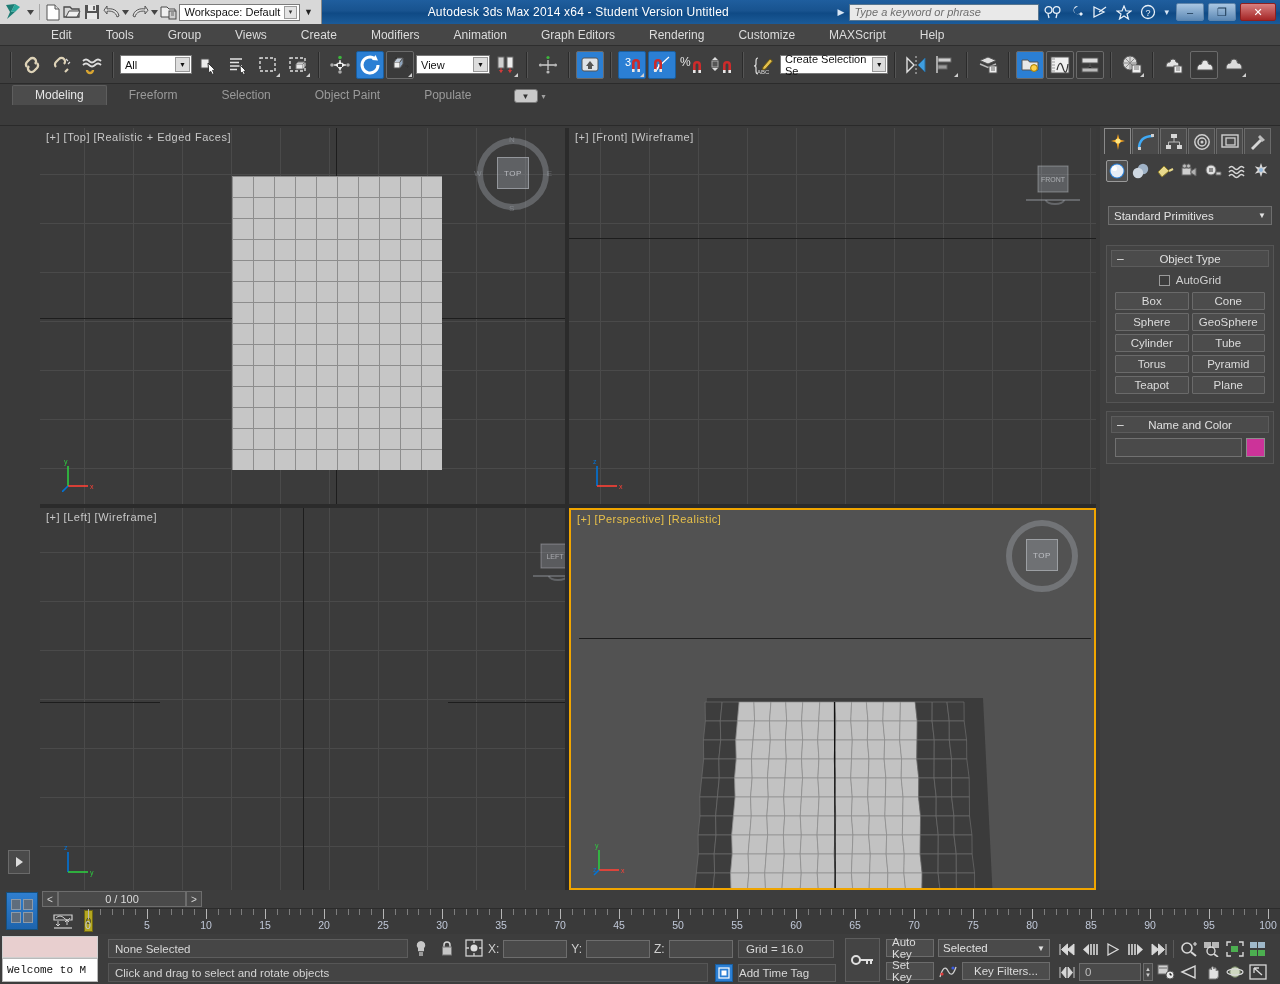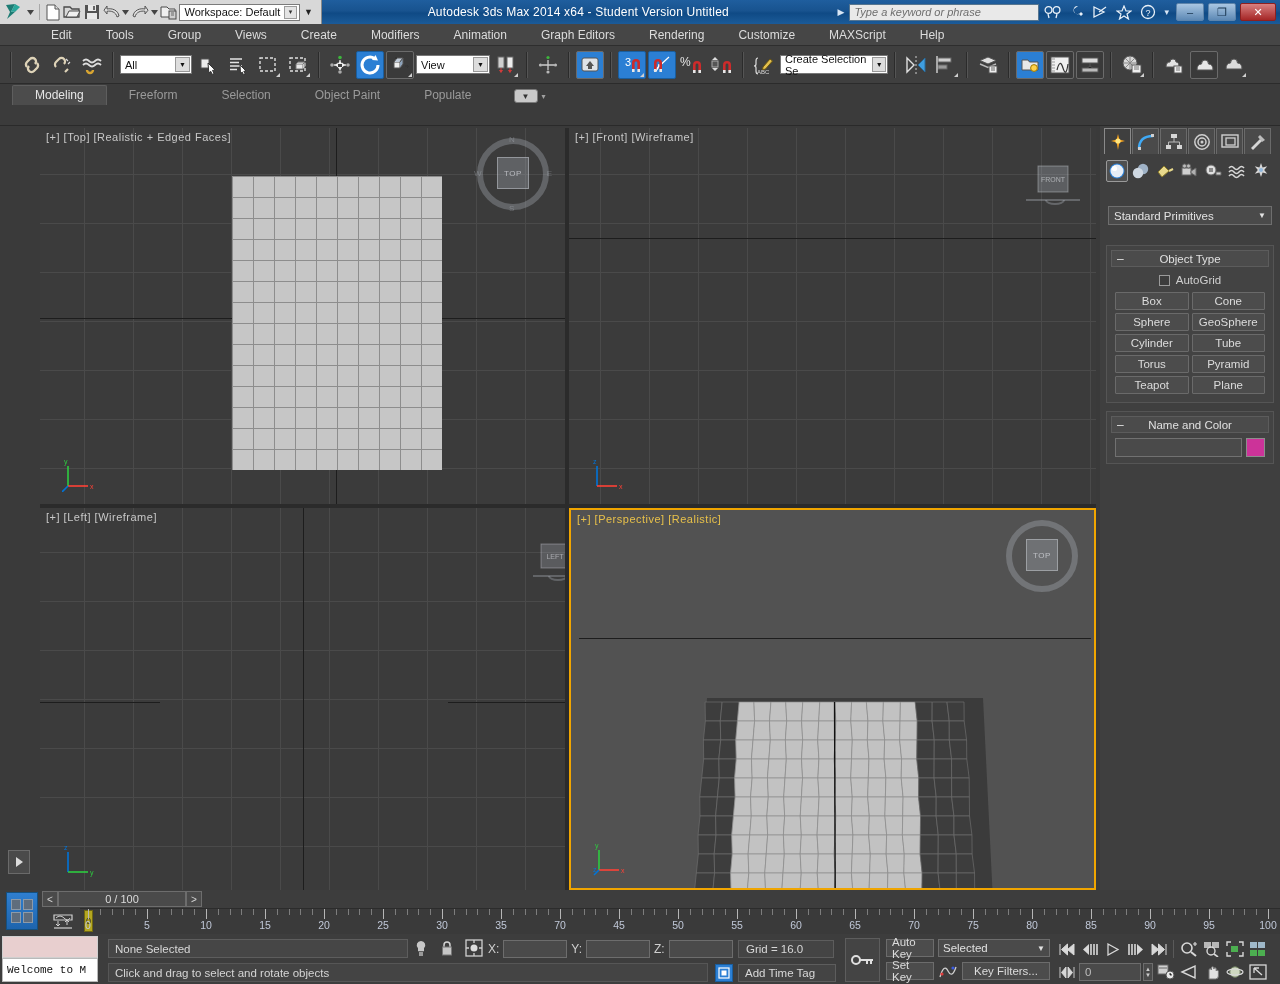--- a/index.html
+++ b/index.html
@@ -194,21 +194,21 @@
   #sel-status { position:absolute; left:108px; top:939px; width:300px; height:19px;
                 background:#464646; border:1px solid #5d5d5d; font-size:11.5px; color:#d8d8d8;
                 display:flex; align-items:center; padding-left:6px;}
   #prompt-line { position:absolute; left:108px; top:963px; width:600px; height:19px;
                  background:#444; border:1px solid #565656; font-size:11.5px; color:#d5d5d5;
                  display:flex; align-items:center; padding-left:6px;}
   .coordbox { width:64px; height:18px; background:#4a4a4a; border:1px solid #6d6d6d;}
   .gridbox { width:96px; height:18px; background:#444; border:1px solid #5d5d5d; font-size:11.5px;
              color:#d8d8d8; display:flex; align-items:center; padding-left:7px;}
   .ttagbox { width:98px; height:18px; background:#444; border:1px solid #5d5d5d; font-size:11.5px;
-             color:#d8d8d8; display:flex; align-items:center; padding-left:6px;}
+             color:#d8d8d8; display:flex; align-items:center; }
   .keybtn { height:18px; background:#4c4c4c; border:1px solid #6c6c6c; font-size:11.5px; color:#dcdcdc;
             display:flex; align-items:center; justify-content:center; padding:0 5px;}
   .selcombo { width:118px; height:18px; background:#4a4a4a; border:1px solid #6d6d6d; font-size:11.5px;
               color:#e0e0e0; display:flex; align-items:center; justify-content:space-between; padding:0 4px;}
   .navbtn { width:21px; height:20px; display:flex; align-items:center; justify-content:center; }
   .framefield { width:62px; height:18px; background:#4a4a4a; border:1px solid #6d6d6d; font-size:11.5px;
                 color:#bdbdbd; display:flex; align-items:center; padding-left:5px;}
   .spin { width:10px; height:18px; background:#4a4a4a; border:1px solid #6d6d6d;
           display:flex; flex-direction:column; align-items:center; justify-content:center; font-size:6px; color:#ccc;}
   #leftstrip { position:absolute; left:8px; top:850px; width:22px; height:24px;

